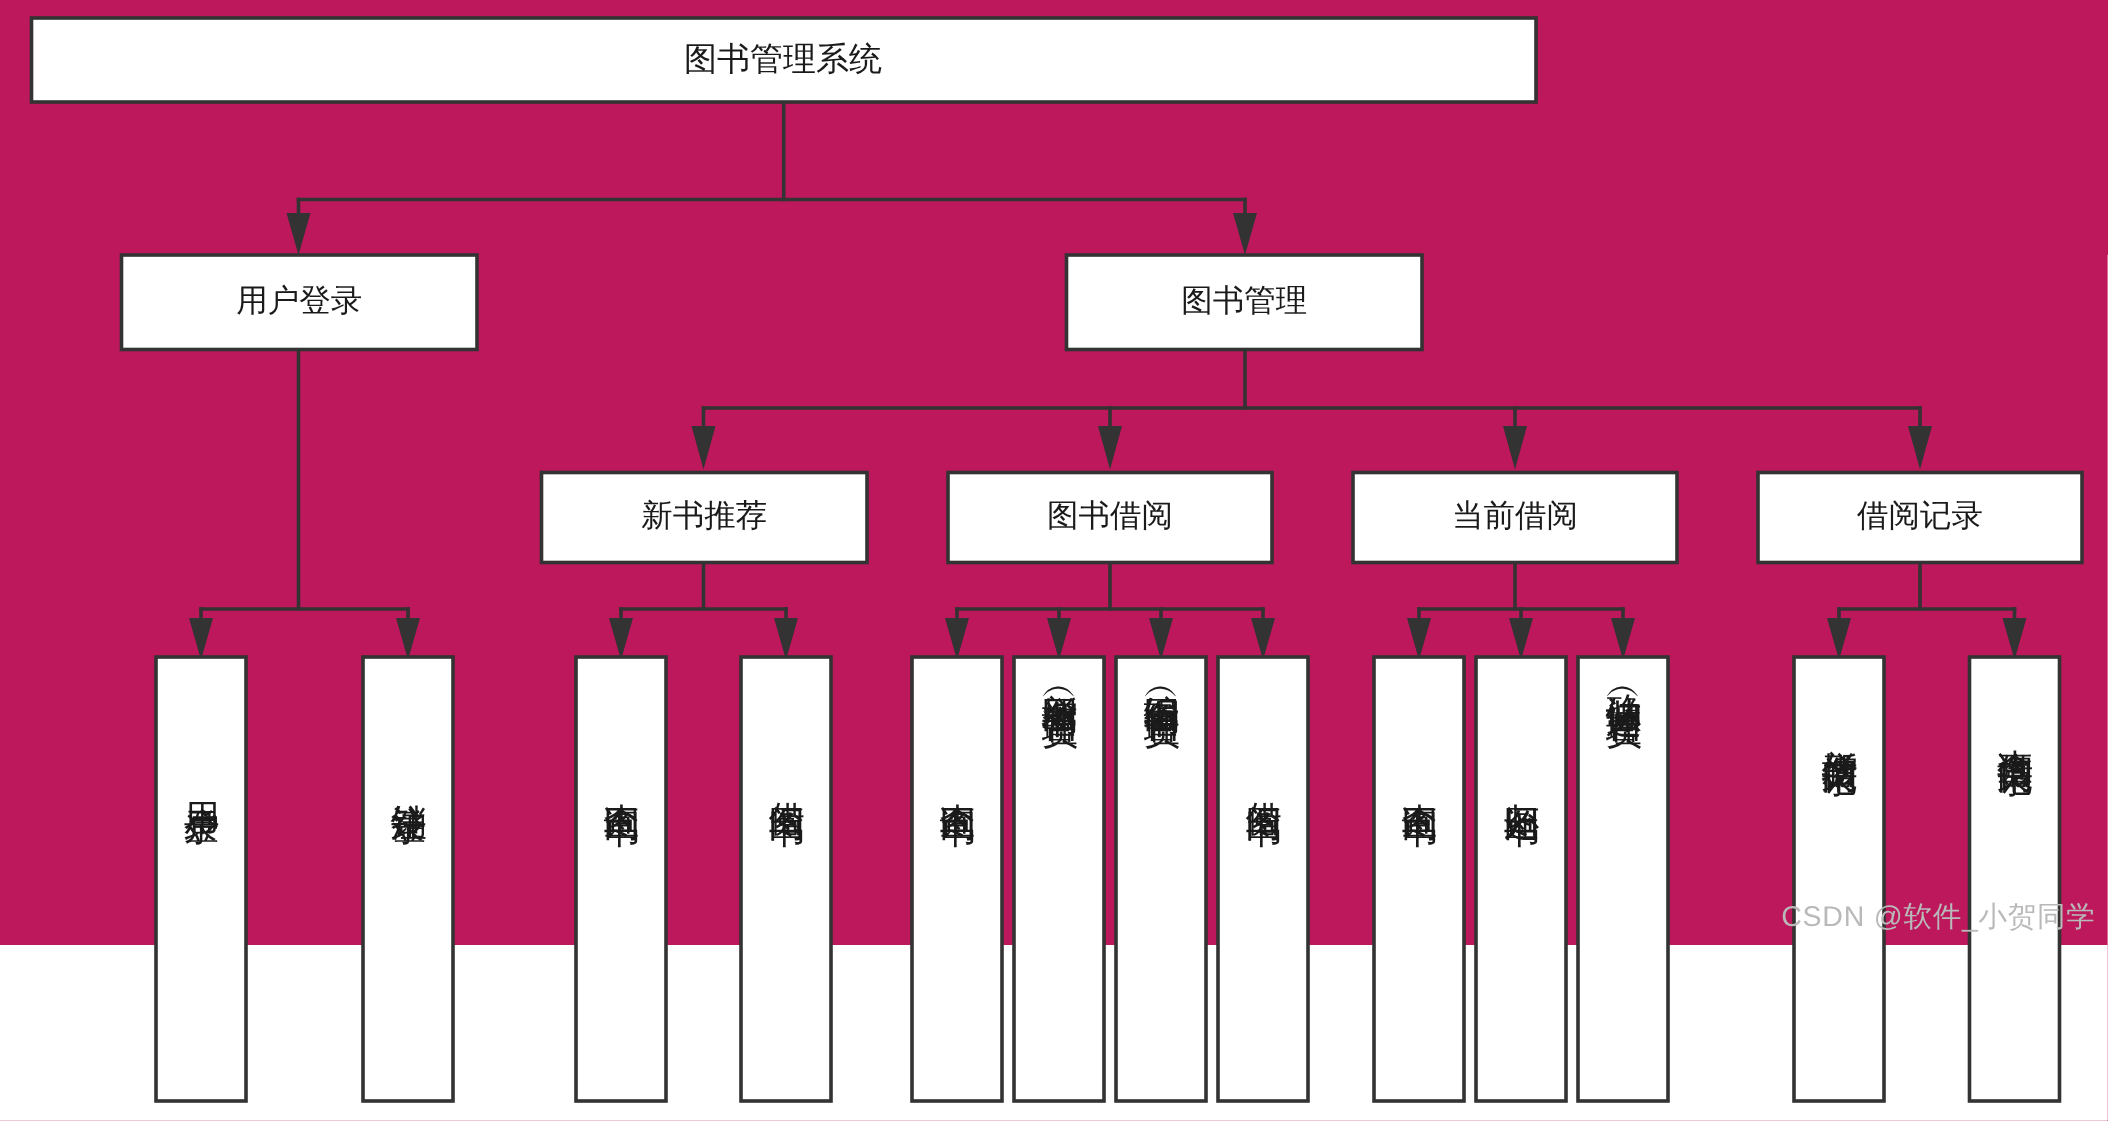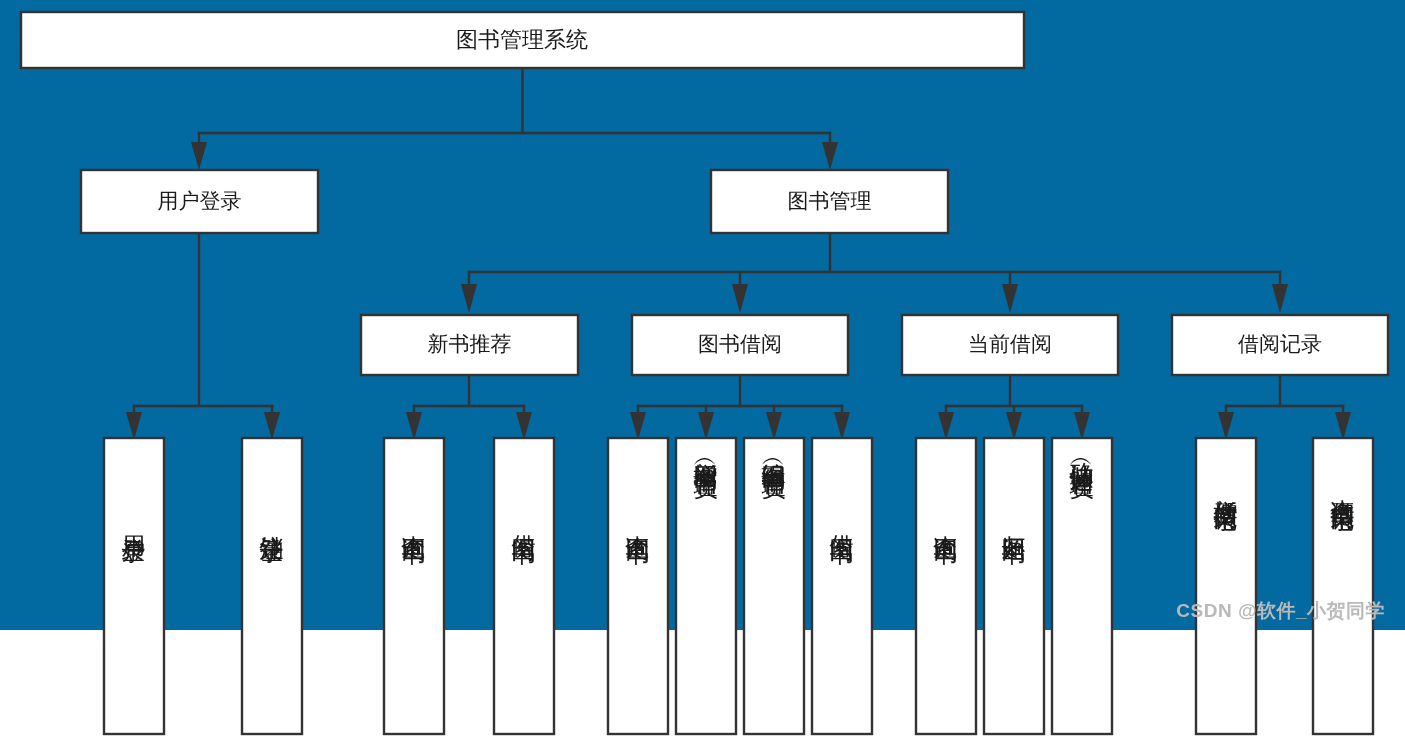--- a/index.html
+++ b/index.html
@@ -10,21 +10,21 @@
   body {
     width: 1405px;
     height: 747px;
     font-family: "Liberation Sans", "DejaVu Sans", sans-serif;
     overflow: hidden;
   }
   #diagram-root {
     position: relative;
     width: 1405px;
     height: 630px;
-    background: #0369a1;
+    background: #be185d;
   }
   svg.diagram {
     position: absolute;
     left: 0;
     top: 0;
     width: 1405px;
     height: 747px;
   }
   .node-rect {
     fill: #ffffff;
@@ -52,29 +52,28 @@
   .vert-label {
     font-family: "Liberation Sans", "DejaVu Sans", sans-serif;
     fill: #1a1a1a;
     font-size: 24px;
     text-anchor: middle;
     writing-mode: vertical-rl;
     letter-spacing: 2px;
   }
   .watermark {
     position: absolute;
-    right: 20px;
+    right: 8px;
     bottom: 6px;
     font-family: "Liberation Sans", "DejaVu Sans", sans-serif;
     font-size: 19px;
     color: #b9b9b9;
     letter-spacing: 0.5px;
     white-space: nowrap;
     pointer-events: none;
-    font-weight: bold;
   }
 </style>
 </head>
 <body>
 
 <div id="diagram-root">
 
   <svg class="diagram" viewBox="0 0 1405 747">
 
     <g>

